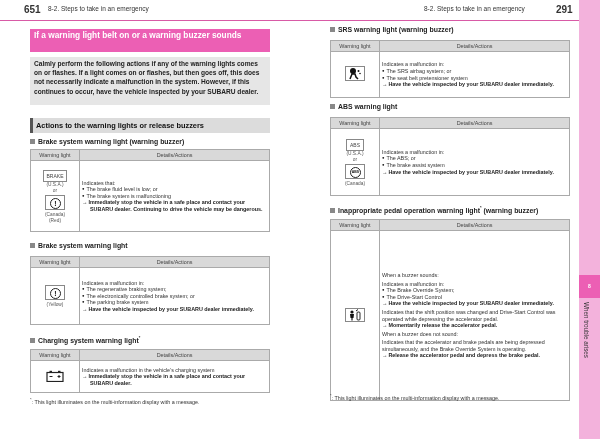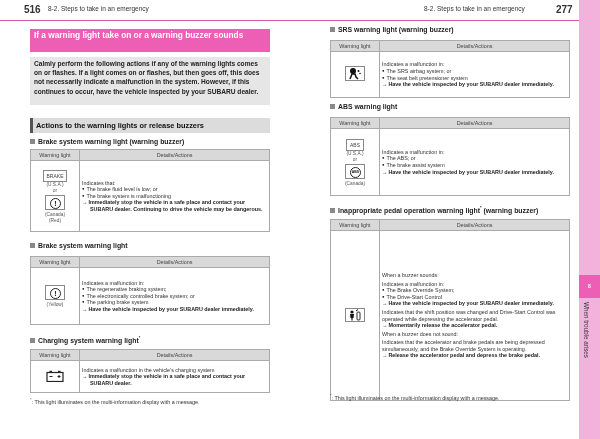--- a/index.html
+++ b/index.html
@@ -37,25 +37,25 @@
   .foot { position: absolute; font-size: 5.4px; color: #333; white-space: nowrap; }
   .foot sup { font-size: 4px; }
 
   .side-tab { position: absolute; left: 579px; top: 0; width: 21px; height: 439px; background: #f3b2dc; }
   .side-tab .mark { position: absolute; left: 0; top: 275px; width: 21px; height: 23px; background: #ec5fb4; color: #fff; font-size: 5px; text-align: center; line-height: 23px; font-weight: bold; }
   .side-tab .vtext { position: absolute; left: 4px; top: 302px; writing-mode: vertical-rl; font-size: 6.3px; color: #333; white-space: nowrap; }
 </style>
 </head>
 <body>
 
-<div class="page-num" style="left:24px;">516</div>
+<div class="page-num" style="left:24px;">651</div>
 <div class="page-head" style="left:48px;">8-2. Steps to take in an emergency</div>
 <div class="head-line" style="left:0; width:300px;"></div>
 
-<div class="title-box">If a warning light take on or a warning buzzer sounds</div>
+<div class="title-box">If a warning light belt on or a warning buzzer sounds</div>
 <div class="intro-box">Calmly perform the following actions if any of the warning lights comes on or flashes. If a light comes on or flashes, but then goes off, this does not necessarily indicate a malfunction in the system. However, if this continues to occur, have the vehicle inspected by your SUBARU dealer.</div>
 <div class="sect-head">Actions to the warning lights or release buzzers</div>
 
 <div class="sub-head" style="left:30px; top:138px;">
   <span class="sq"></span><span>Brake system warning light (warning buzzer)</span>
 </div>
 <table class="wt" style="left:30px; top:149px; width:240px;">
   <tbody>
       <tr>
     <th style="width:49px;">Warning light</th>
@@ -129,21 +129,21 @@
       <div>Indicates a malfunction in the vehicle's charging system</div>
       <div class="act"><span class="arr">→</span><span>Immediately stop the vehicle in a safe place and contact your SUBARU dealer.</span></div>
     </td>
   </tr>
 </tbody>
   </table>
 
 <div class="foot" style="left:30px; top:397px;"><sup>*</sup><span>: This light illuminates on the multi-information display with a message.</span></div>
 
 <div class="page-head" style="left:424px;">8-2. Steps to take in an emergency</div>
-<div class="page-num" style="left:556px;">277</div>
+<div class="page-num" style="left:556px;">291</div>
 <div class="head-line" style="left:300px; width:279px;"></div>
 
 <div class="sub-head" style="left:330px; top:26px;">
   <span class="sq"></span><span>SRS warning light (warning buzzer)</span>
 </div>
 <table class="wt" style="left:330px; top:40px; width:240px;">
   <tbody>
       <tr>
     <th style="width:49px;">Warning light</th>
     <th>Details/Actions</th>

